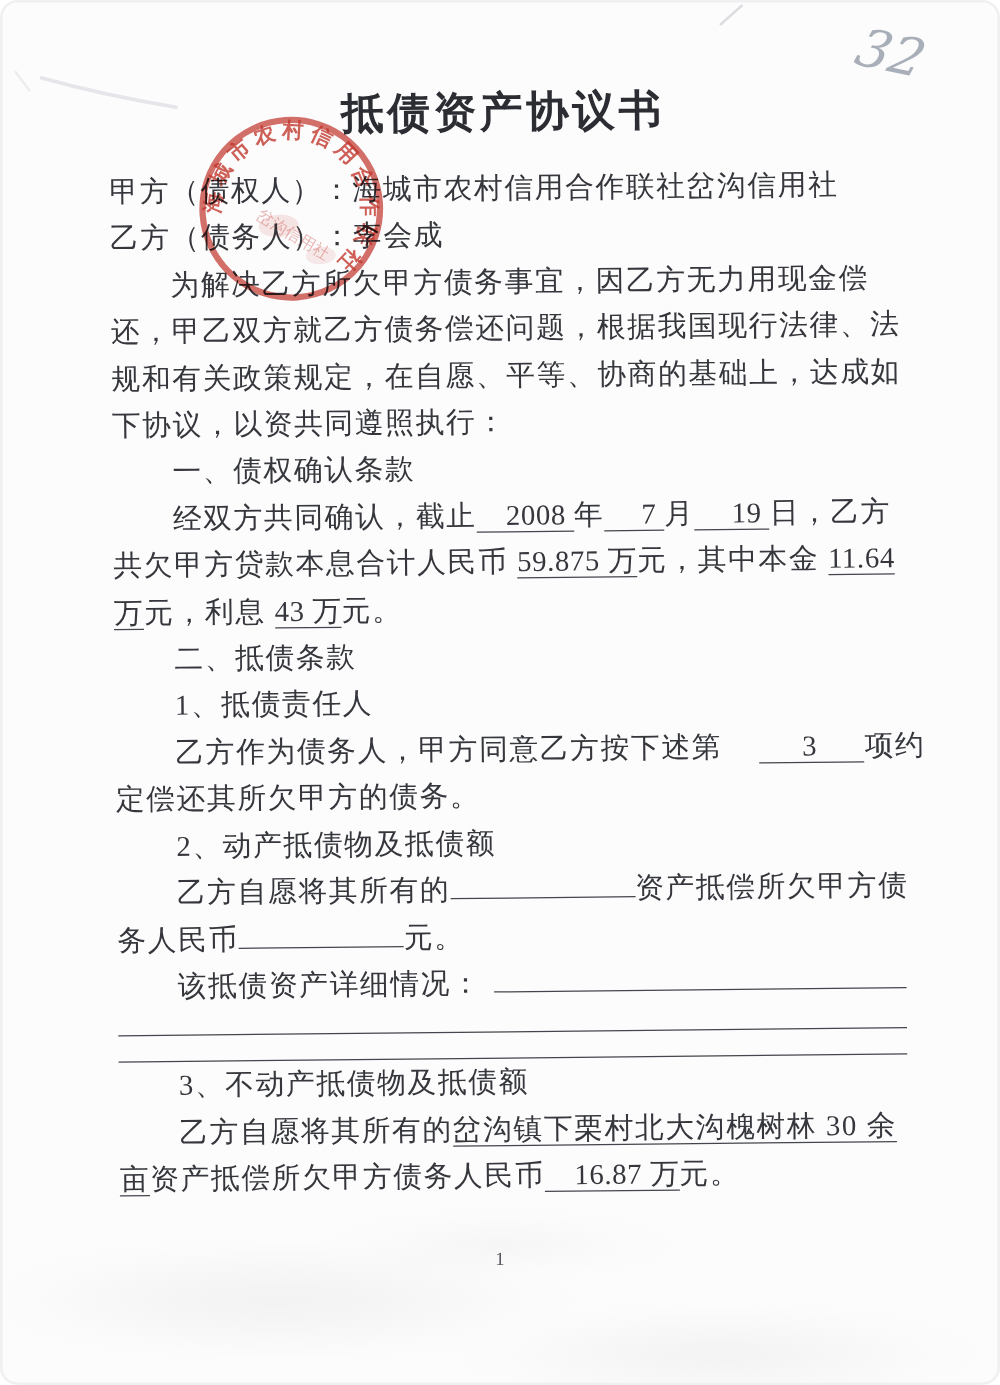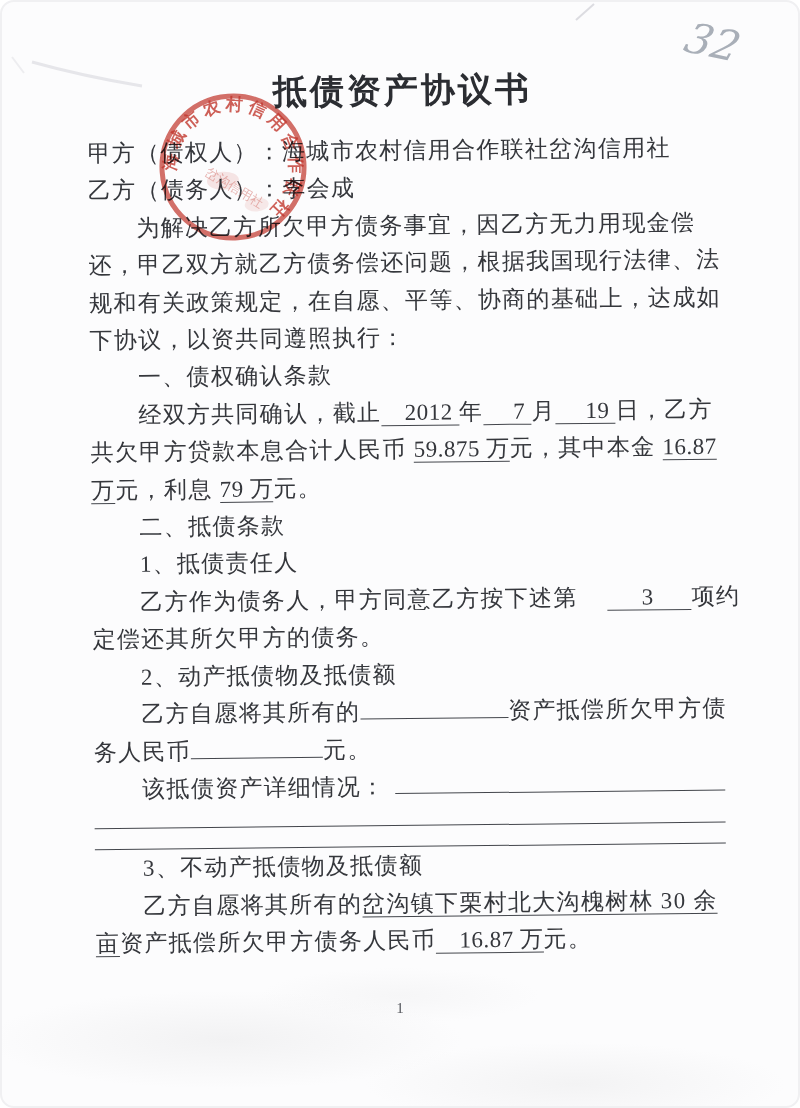--- a/index.html
+++ b/index.html
@@ -58,25 +58,25 @@
 
     <div class="ln"><span>乙方（债务人）：</span><span>李会成</span></div>
 
     <div class="ln indent">为解决乙方所欠甲方债务事宜，因乙方无力用现金偿</div>
     <div class="ln">还，甲乙双方就乙方债务偿还问题，根据我国现行法律、法</div>
     <div class="ln">规和有关政策规定，在自愿、平等、协商的基础上，达成如</div>
     <div class="ln">下协议，以资共同遵照执行：</div>
 
     <div class="ln indent">一、债权确认条款</div>
 
-    <div class="ln indent"><span>经双方共同确认，截止</span><span class="u num">　2012 </span><span>年</span><span class="u num">　 7 </span><span>月</span><span class="u num">　 19 </span><span>日，乙方</span></div>
+    <div class="ln indent"><span>经双方共同确认，截止</span><span class="u num">　2008 </span><span>年</span><span class="u num">　 7 </span><span>月</span><span class="u num">　 19 </span><span>日，乙方</span></div>
 
-    <div class="ln"><span>共欠甲方贷款本息合计人民币 </span><span class="u num">59.875 万</span><span>元，其中本金 </span><span class="u num">16.87</span></div>
+    <div class="ln"><span>共欠甲方贷款本息合计人民币 </span><span class="u num">59.875 万</span><span>元，其中本金 </span><span class="u num">11.64</span></div>
 
-    <div class="ln"><span class="u">万</span><span>元，利息 </span><span class="u num">79 万</span><span>元。</span></div>
+    <div class="ln"><span class="u">万</span><span>元，利息 </span><span class="u num">43 万</span><span>元。</span></div>
 
     <div class="ln indent">二、抵债条款</div>
     <div class="ln indent">1、抵债责任人</div>
 
     <div class="ln indent"><span>乙方作为债务人，甲方同意乙方按下述第</span><span class="u num val3">3</span><span>项约</span></div>
 
     <div class="ln">定偿还其所欠甲方的债务。</div>
 
     <div class="ln indent">2、动产抵债物及抵债额</div>
 

